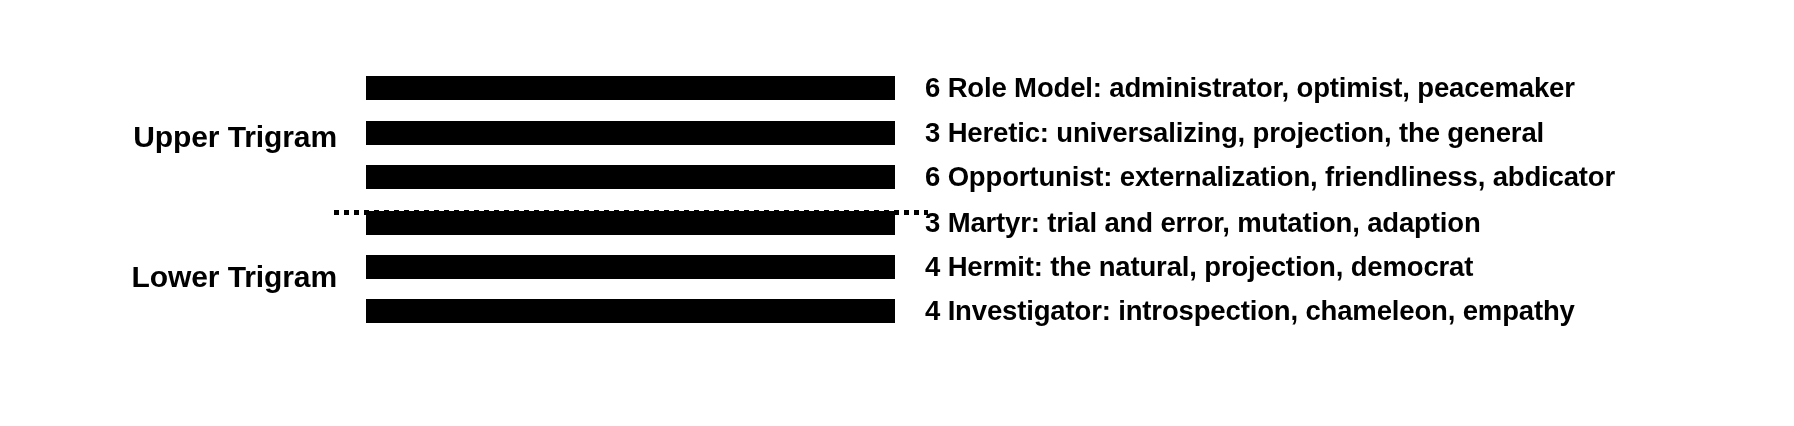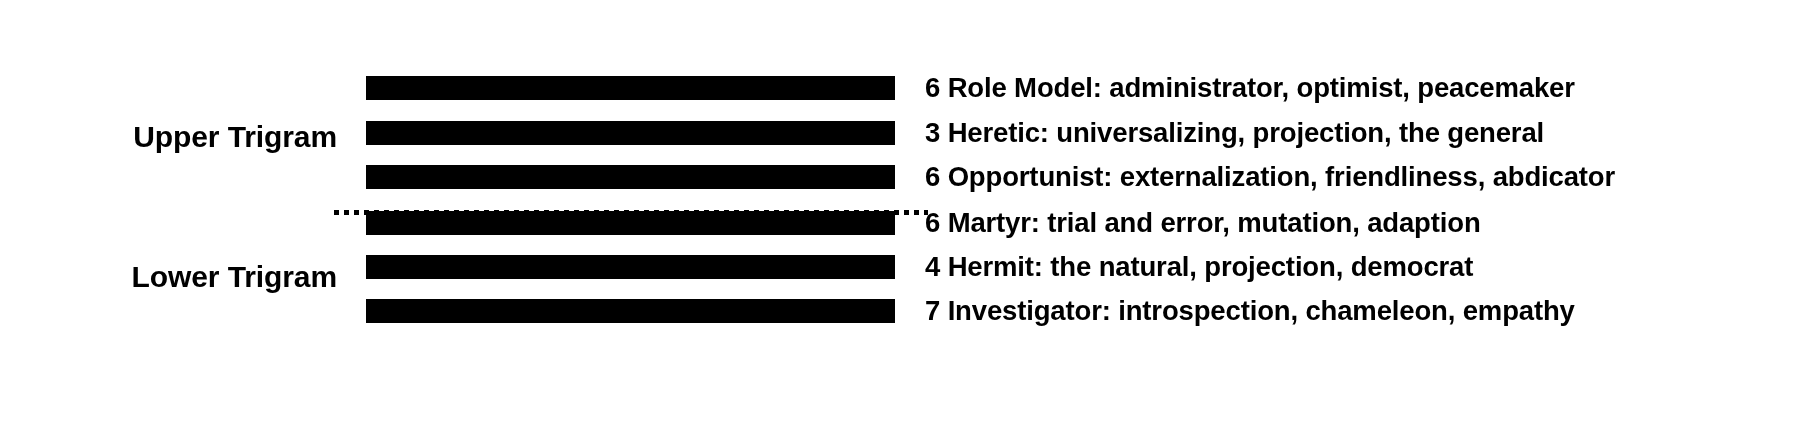--- a/index.html
+++ b/index.html
@@ -111,26 +111,26 @@
 
   <div id="row-4" class="line-row">
     <div class="bar"></div>
     <div class="line-text">6 Opportunist: externalization, friendliness, abdicator</div>
   </div>
 
   <div id="divider"></div>
 
   <div id="row-3" class="line-row">
     <div class="bar"></div>
-    <div class="line-text">6 Martyr: trial and error, mutation, adaption</div>
+    <div class="line-text">3 Martyr: trial and error, mutation, adaption</div>
   </div>
 
   <div id="row-2" class="line-row">
     <div class="bar"></div>
     <div class="line-text">4 Hermit: the natural, projection, democrat</div>
   </div>
 
   <div id="row-1" class="line-row">
     <div class="bar"></div>
-    <div class="line-text">7 Investigator: introspection, chameleon, empathy</div>
+    <div class="line-text">4 Investigator: introspection, chameleon, empathy</div>
   </div>
 
 </div>
 
 </body></html>

